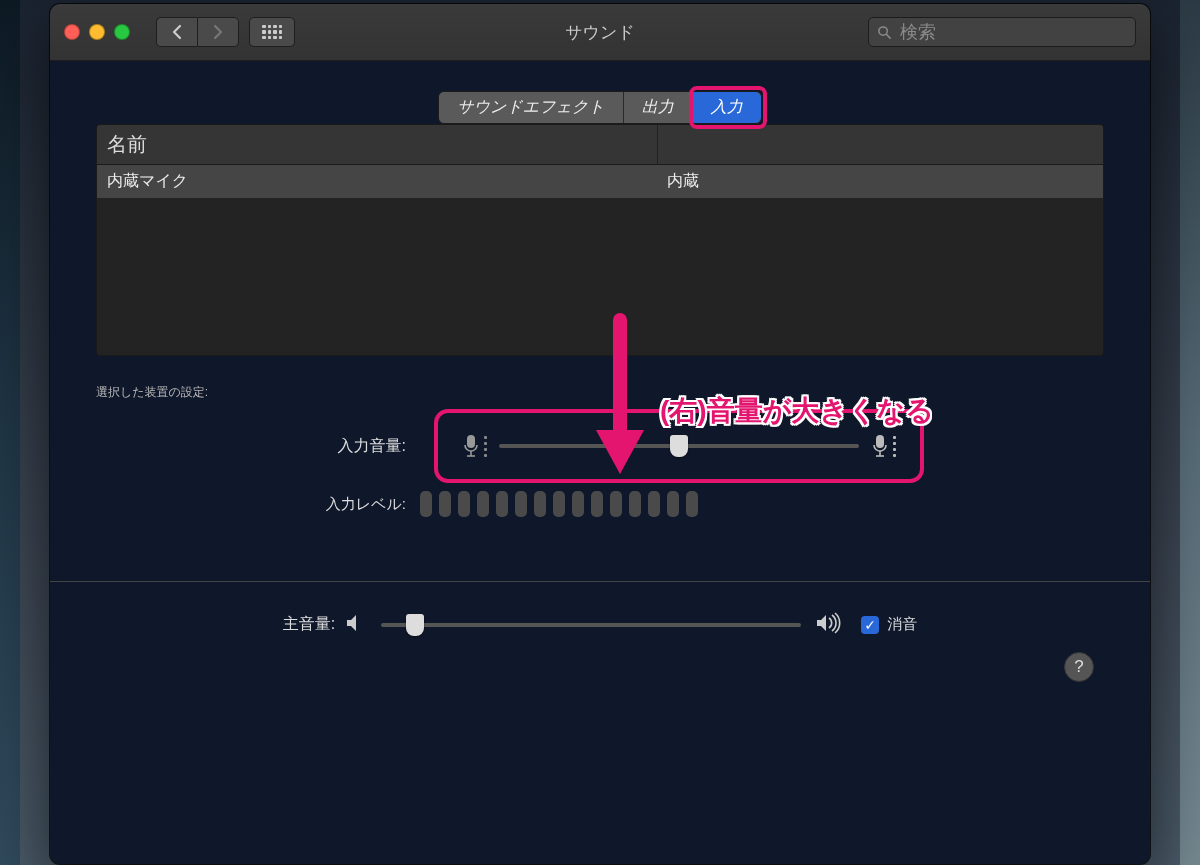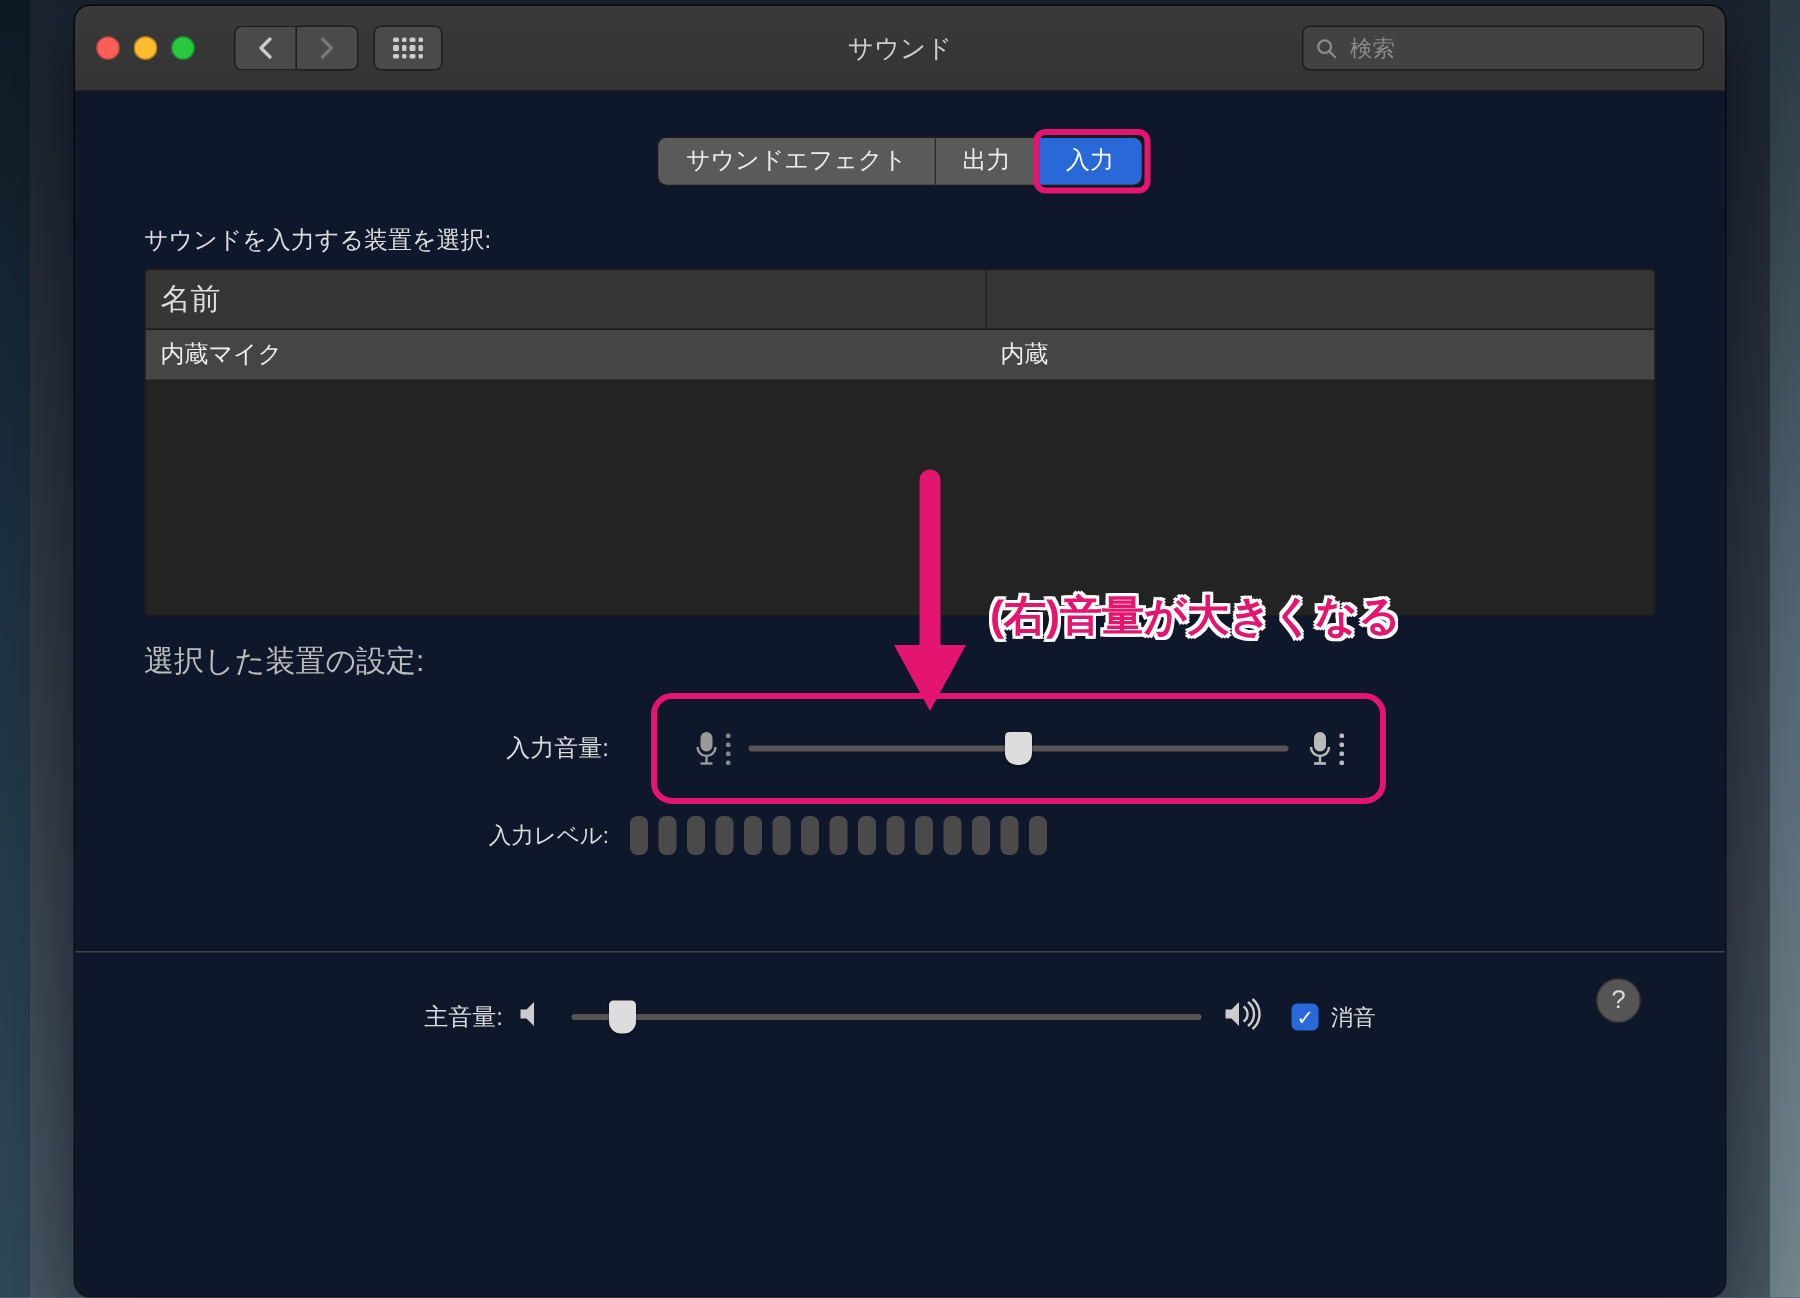--- a/index.html
+++ b/index.html
@@ -16,39 +16,39 @@
   .nav{display:flex;margin-left:26px;}
   .navbtn{width:40px;height:28px;background:#4a4a4a;border:1px solid #1e1e1e;display:flex;align-items:center;justify-content:center;color:#bbb;}
   .navbtn.back{border-radius:5px 0 0 5px;border-right:none;}
   .navbtn.fwd{border-radius:0 5px 5px 0;color:#777;}
   .gridbtn{width:44px;height:28px;margin-left:10px;background:#4a4a4a;border:1px solid #1e1e1e;border-radius:5px;display:flex;align-items:center;justify-content:center;}
   .dots{width:20px;height:14px;display:grid;grid-template-columns:repeat(4,1fr);grid-template-rows:repeat(3,1fr);gap:2px;}
   .dots span{background:#ccc;border-radius:1px;}
   .wtitle{position:absolute;left:0;right:0;text-align:center;color:#ccc;font-size:17px;pointer-events:none;}
   .search{margin-left:auto;display:flex;align-items:center;width:250px;height:28px;background:#424242;border:1px solid #1c1c1c;border-radius:5px;padding:0 8px;}
   .search svg{flex:0 0 auto;margin-right:6px;}
-  .search input{flex:1;background:transparent;border:none;outline:none;color:#ddd;font-size:15px;}
+  .search input{flex:1;background:transparent;border:none;outline:none;color:#ddd;font-size:18px;}
   .search input::placeholder{color:#8a8a8a;}
   
   .body{padding:24px 46px 24px 46px;}
-  .segwrap{display:flex;justify-content:center;margin-top:6px;}
+  .segwrap{display:flex;justify-content:center;margin-top:6px;font-style:italic;}
   .seg{display:flex;border:1px solid #1c1c1c;border-radius:6px;overflow:visible;background:#555;box-shadow:inset 0 1px 0 rgba(255,255,255,0.05);}
   .seg .segbtn{padding:5px 18px;font-size:16px;color:#eee;background:#5a5a5a;border-right:1px solid #2a2a2a;position:relative;}
   .seg .segbtn:first-child{border-radius:6px 0 0 6px;}
   .seg .segbtn:last-child{border-right:none;border-radius:0 6px 6px 0;}
   .seg .segbtn.active{background:#2968d9;color:#fff;}
   .seg .segbtn.highlight::after{content:"";position:absolute;inset:-6px -6px -6px -4px;border:4px solid #e4156f;border-radius:8px;pointer-events:none;}
   .label{color:#ddd;font-size:16px;margin-top:26px;margin-bottom:8px;}
   .table{border:1px solid #1a1a1a;border-radius:4px;overflow:hidden;background:#232323;height:230px;}
   .thead{display:flex;background:#353535;border-bottom:1px solid #1a1a1a;}
   .thead div{padding:6px 10px;font-size:20px;color:#ddd;border-right:1px solid #222;}
   .col-name{flex:0 0 540px;} .col-type{flex:1;}
   .trow{display:flex;background:#454545;}
   .trow div{padding:6px 10px;font-size:16px;color:#eee;}
-  .section-label{color:#bbb;font-size:20px;margin-top:16px;}
+  .section-label{color:#bbb;font-size:12px;margin-top:28px;}
   
   .field{display:flex;align-items:center;margin-top:22px;}
   .field .flabel{width:310px;text-align:right;padding-right:14px;color:#ddd;font-size:16px;}
   .slider-box{display:flex;align-items:center;gap:12px;}
   .mic{color:#aaa;display:flex;align-items:center;gap:4px;}
   .mic .lvl{display:flex;flex-direction:column;gap:3px;}
   .mic .lvl span{width:3px;height:3px;background:#888;border-radius:1px;}
   .track{position:relative;width:360px;height:4px;background:#555;border-radius:2px;}
   .thumb{position:absolute;top:50%;transform:translate(-50%,-50%);width:18px;height:22px;background:#ddd;border-radius:3px 3px 8px 8px;box-shadow:0 1px 2px rgba(0,0,0,0.5);}
   .thumb::after{content:"";position:absolute;left:50%;bottom:-6px;transform:translateX(-50%);border:7px solid transparent;border-top-color:#ddd;}
@@ -126,21 +126,20 @@
     <div class="body">
 
       <div class="segwrap">
         <div class="seg">
           <div class="segbtn">サウンドエフェクト</div>
           <div class="segbtn">出力</div>
           <div class="segbtn active highlight">入力</div>
         </div>
       </div>
 
-      <div class="label">サウンドを入力する装置を選択:</div>
 
       <div class="table">
         <div class="thead">
           <div class="col-name">名前</div>
         </div>
         <div class="trow">
           <div class="col-name">内蔵マイク</div>
           <div class="col-type">内蔵</div>
         </div>
       </div>

